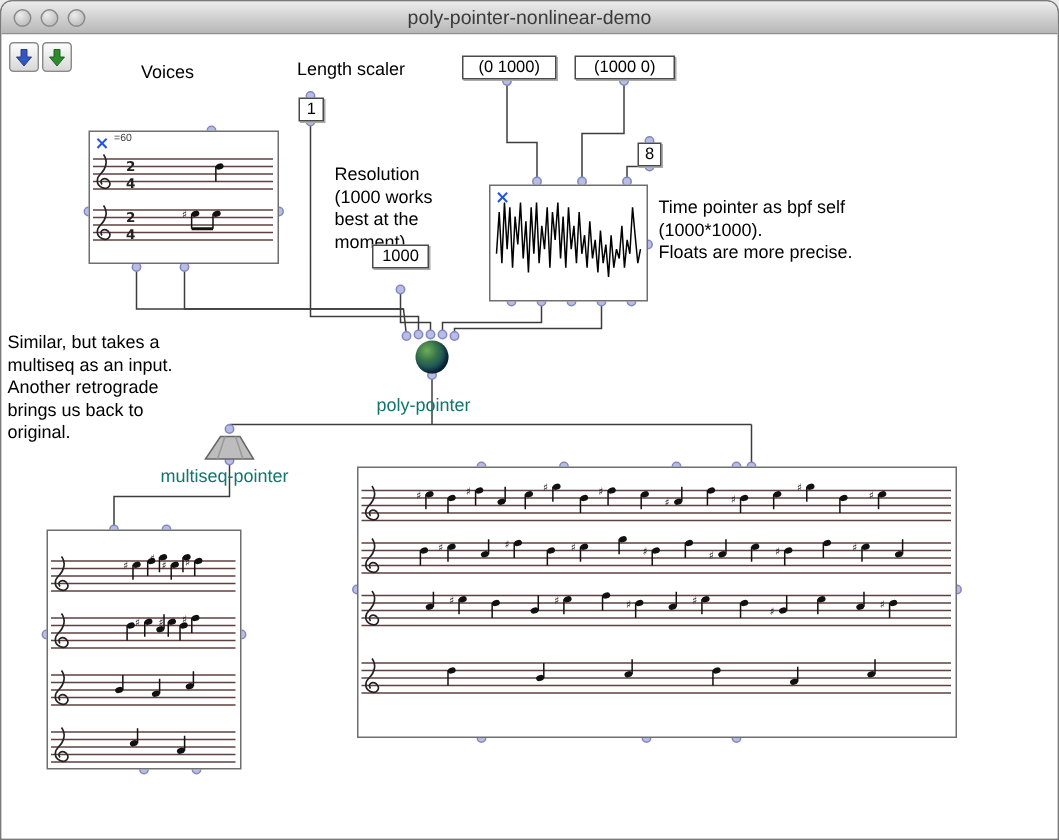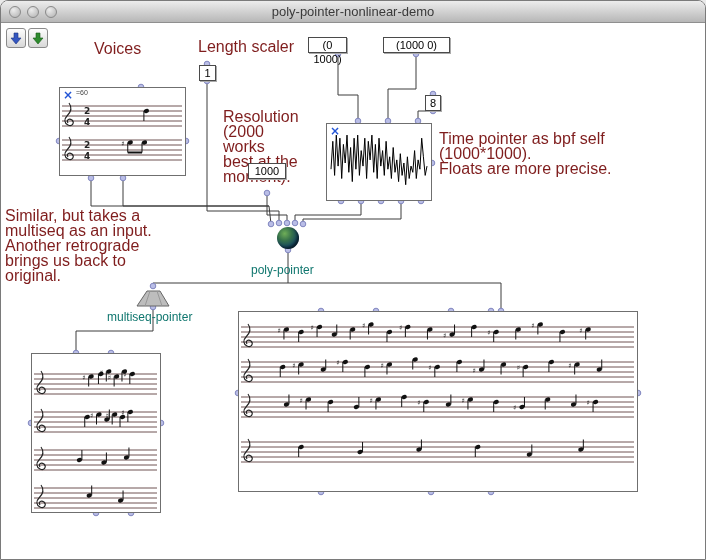--- a/index.html
+++ b/index.html
@@ -4,21 +4,21 @@
 <style>
   *{box-sizing:border-box;margin:0;padding:0}
   html,body{width:706px;height:560px}
   body{background:#e9e9e9;font-family:"Liberation Sans",sans-serif;position:relative;overflow:hidden}
   .window{position:absolute;inset:0;border:1px solid #7a7a7a;border-radius:8px 8px 0 0;overflow:hidden;background:#fff}
   .titlebar{position:relative;height:22px;background:linear-gradient(#ececec,#cfcfcf 55%,#b7b7b7);border-bottom:1px solid #8f8f8f}
   .title{text-align:center;font-size:13px;line-height:21px;color:#3a3a3a}
   .tlb{position:absolute;top:5px;width:12px;height:12px;border-radius:50%;background:radial-gradient(circle at 35% 30%,#ececec,#b0b0b0);border:1px solid #898989;cursor:pointer}
   .content{position:absolute;top:22px;left:0;right:0;bottom:0;background:#fff}
   #wires{position:absolute;inset:0;pointer-events:none}
-  .lbl{position:absolute;font-size:16px;color:#7f1d1d;white-space:pre-line;line-height:15px}
+  .lbl{position:absolute;font-size:12px;color:#000000;white-space:pre-line;line-height:15px}
   .vbox{position:absolute;height:16px;border:1px solid #4a4a4a;background:#fff;font-size:11px;line-height:14px;text-align:center;box-shadow:1px 1px 0 #aaa}
   .score{position:absolute;border:1px solid #6f6f6f;background:#fff}
   .bpf{position:absolute;border:1px solid #6f6f6f;background:#fff}
   .selx{position:absolute;left:3px;top:0;font-weight:bold;font-size:12px;color:#2456d6;font-family:"DejaVu Sans",sans-serif}
   .tempo{position:absolute;left:16px;top:1px;font-size:7px;color:#444}
   .tbtn{position:absolute;width:20px;height:20px;border:1px solid #8a8a8a;border-radius:3px;background:linear-gradient(#fdfdfd,#d8d8d8);display:flex;align-items:center;justify-content:center;cursor:pointer}
   .sphere{position:absolute;left:276px;top:204px;width:22px;height:22px;border-radius:50%;
     background:radial-gradient(circle at 35% 30%,#6fae57 0%,#35704a 35%,#174a63 65%,#0b2238 100%);
     box-shadow:inset -2px -2px 3px rgba(0,0,0,.55);cursor:pointer}
   .nodelabel{position:absolute;font-size:12px;color:#0f766e}
@@ -105,33 +105,33 @@
     </div>
     <div class="tbtn" style="left:27px;top:5px">
       <svg width="14" height="14">
         <path d="M5 2 H9 V7 H12 L7 13 L2 7 H5 Z" fill="#2e8b2e" stroke="#175c17" stroke-width="0.6"></path>
       </svg>
     </div>
 
     <div class="lbl" style="left:93px;top:18px">Voices</div>
     <div class="lbl" style="left:197px;top:16px">Length scaler</div>
     <div class="lbl" style="left:222px;top:86px;width:86px">Resolution
-(2000 works
+(1000 works
 best at the
 moment).</div>
     <div class="lbl" style="left:438px;top:108px;width:180px">Time pointer as bpf self
 (1000*1000).
 Floats are more precise.</div>
-    <div class="lbl" style="left:4px;top:185px;width:150px">Similar, but takes a
+    <div class="lbl" style="left:4px;top:198px;width:150px">Similar, but takes a
 multiseq as an input.
 Another retrograde
 brings us back to
 original.</div>
 
-    <div class="vbox" style="left:307px;top:14px;width:39px">(0 1000)</div>
+    <div class="vbox" style="left:307px;top:14px;width:63px">(0 1000)</div>
     <div class="vbox" style="left:382px;top:14px;width:67px">(1000 0)</div>
     <div class="vbox" style="left:198px;top:42px;width:17px">1</div>
     <div class="vbox" style="left:424px;top:72px;width:16px">8</div>
     <div class="vbox" style="left:247px;top:140px;width:38px">1000</div>
 
     <div class="score" style="left:58px;top:64px;width:127px;height:89px">
       <span class="selx">×</span>
       <span class="tempo">=60</span>
       <svg id="svg-score-top" width="125" height="87">
           <line x1="2" y1="18" x2="122" y2="18" stroke="#5e4040" stroke-width="0.9"></line>

